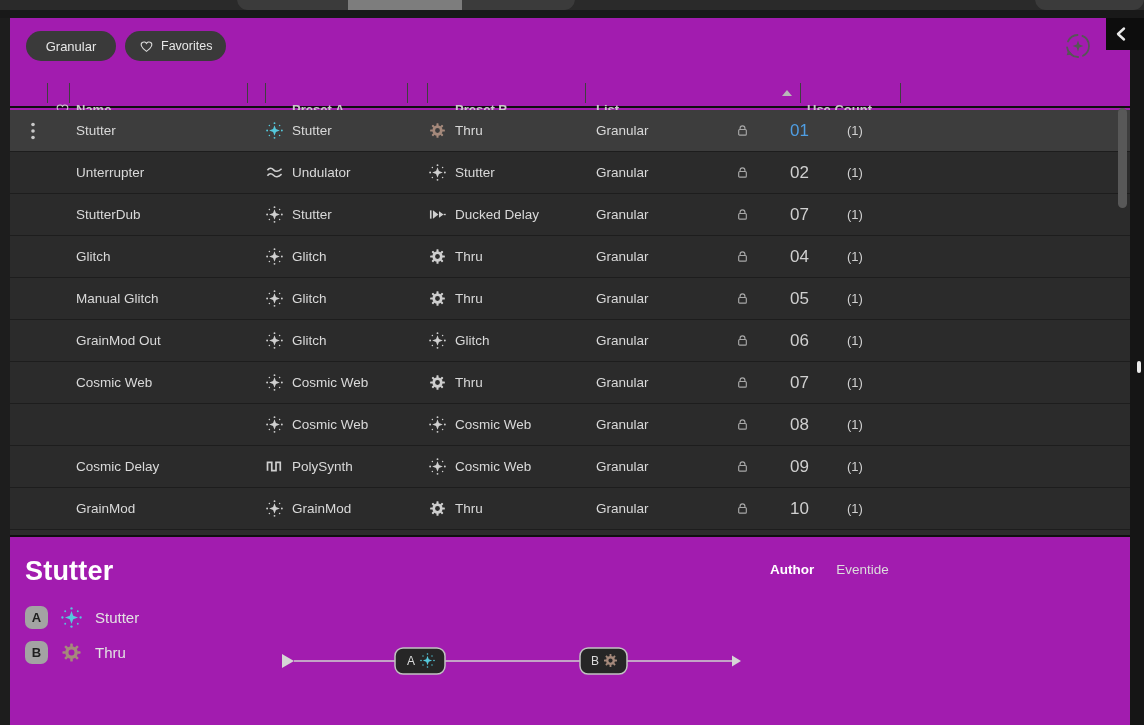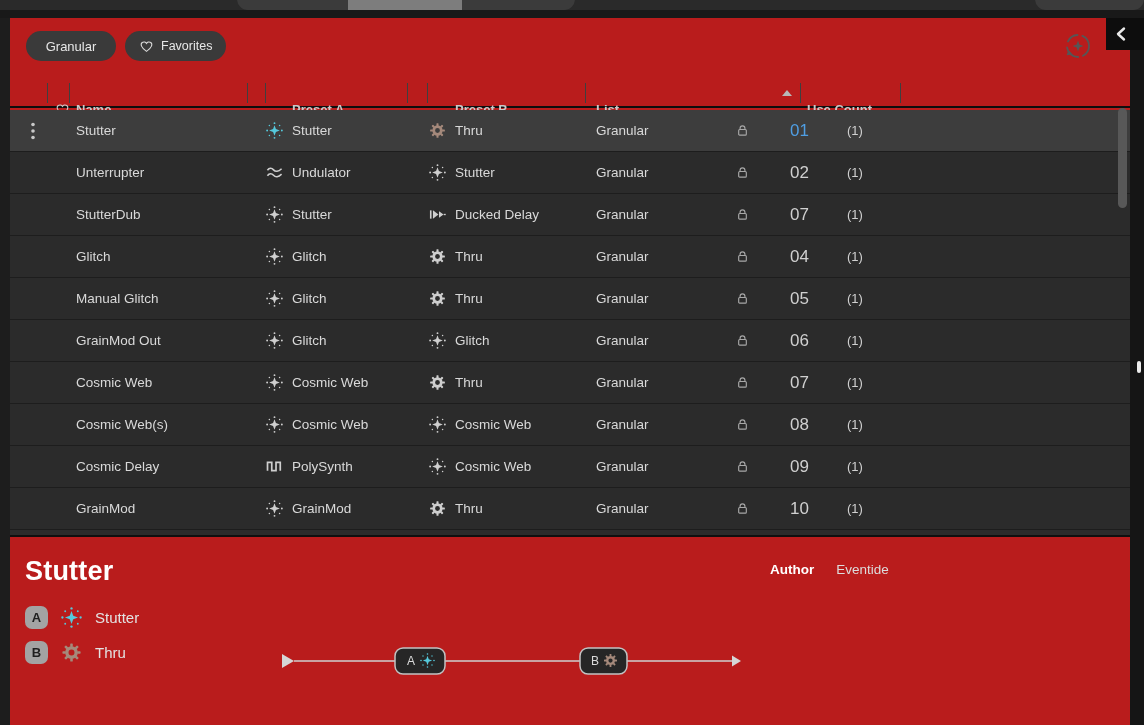--- a/index.html
+++ b/index.html
@@ -8,21 +8,21 @@
   .root { position:absolute; left:0; top:0; width:1144px; height:725px; background:#1d1d1d; }
 
   
   .topbar { position:absolute; left:0; top:0; width:1144px; height:10px; background:#2a2a2a; overflow:hidden; }
   .topbar-deep { position:absolute; left:0; top:10px; width:1144px; height:8px; background:#191919; }
   .seg-pill { position:absolute; left:237px; top:-12px; width:338px; height:22px; border-radius:11px; background:#3b3b3b; overflow:hidden; }
   .seg-active { position:absolute; left:111px; top:0; width:114px; height:22px; }
   .top-right-pill { position:absolute; left:1035px; top:-12px; width:109px; height:22px; border-radius:11px; background:#3b3b3b; }
 
   
-  .panel { position:absolute; left:10px; top:18px; width:1120px; height:707px; background:#b91c1c; }
+  .panel { position:absolute; left:10px; top:18px; width:1120px; height:707px; background:#a21caf; }
   .right-strip { position:absolute; left:1130px; top:18px; width:14px; height:707px; background:#151515; }
   .edge-tick { position:absolute; left:1137px; top:361px; width:4px; height:12px; background:#ececec; border-radius:2px; }
   .collapse-btn { position:absolute; left:1106px; top:18px; width:38px; height:32px; background:#0d0d0d; display:flex; align-items:center; }
   .collapse-btn svg { margin-left:6px; }
 
   
   .chip { position:absolute; top:13px; height:30px; border-radius:15px; background:#3a3a3a;
     display:flex; align-items:center; justify-content:center; gap:7px; padding:0 14px;
     color:#e7e7e7; font-size:13px; }
   #chip-0 { left:16px; min-width:90px; }
@@ -406,21 +406,20 @@
             <svg width="13" height="13" viewBox="0 0 14 15">
               <path d="M4.2 6.4 V4.9 A2.8 2.8 0 0 1 9.8 4.9 V6.4" fill="none" stroke="#a8a8a8" stroke-width="1.3"></path>
               <rect x="2.6" y="6.4" width="8.8" height="6.4" rx="1.1" fill="none" stroke="#a8a8a8" stroke-width="1.3"></rect>
             </svg>
           </div>
           <div class="cell c-num">07</div>
           <div class="cell c-count">(1)</div>
         </div>
         <div class="row">
           <div class="cell c-kebab"></div>
-          <div class="cell c-name">Cosmic Web(s)</div>
           <div class="cell c-aicon">
             <svg width="17" height="17" viewBox="0 0 18 18">
               <path d="M9 3.4 L10.5 7.5 L14.6 9 L10.5 10.5 L9 14.6 L7.5 10.5 L3.4 9 L7.5 7.5 Z" fill="#cfcfcf"></path>
               <circle cx="9" cy="1.2" r="1" fill="#cfcfcf"></circle>
               <circle cx="9" cy="16.8" r="1" fill="#cfcfcf"></circle>
               <circle cx="1.2" cy="9" r="1" fill="#cfcfcf"></circle>
               <circle cx="16.8" cy="9" r="1" fill="#cfcfcf"></circle>
               <circle cx="3.6" cy="3.6" r=".8" fill="#cfcfcf"></circle>
               <circle cx="14.4" cy="3.6" r=".8" fill="#cfcfcf"></circle>
               <circle cx="3.6" cy="14.4" r=".8" fill="#cfcfcf"></circle>

